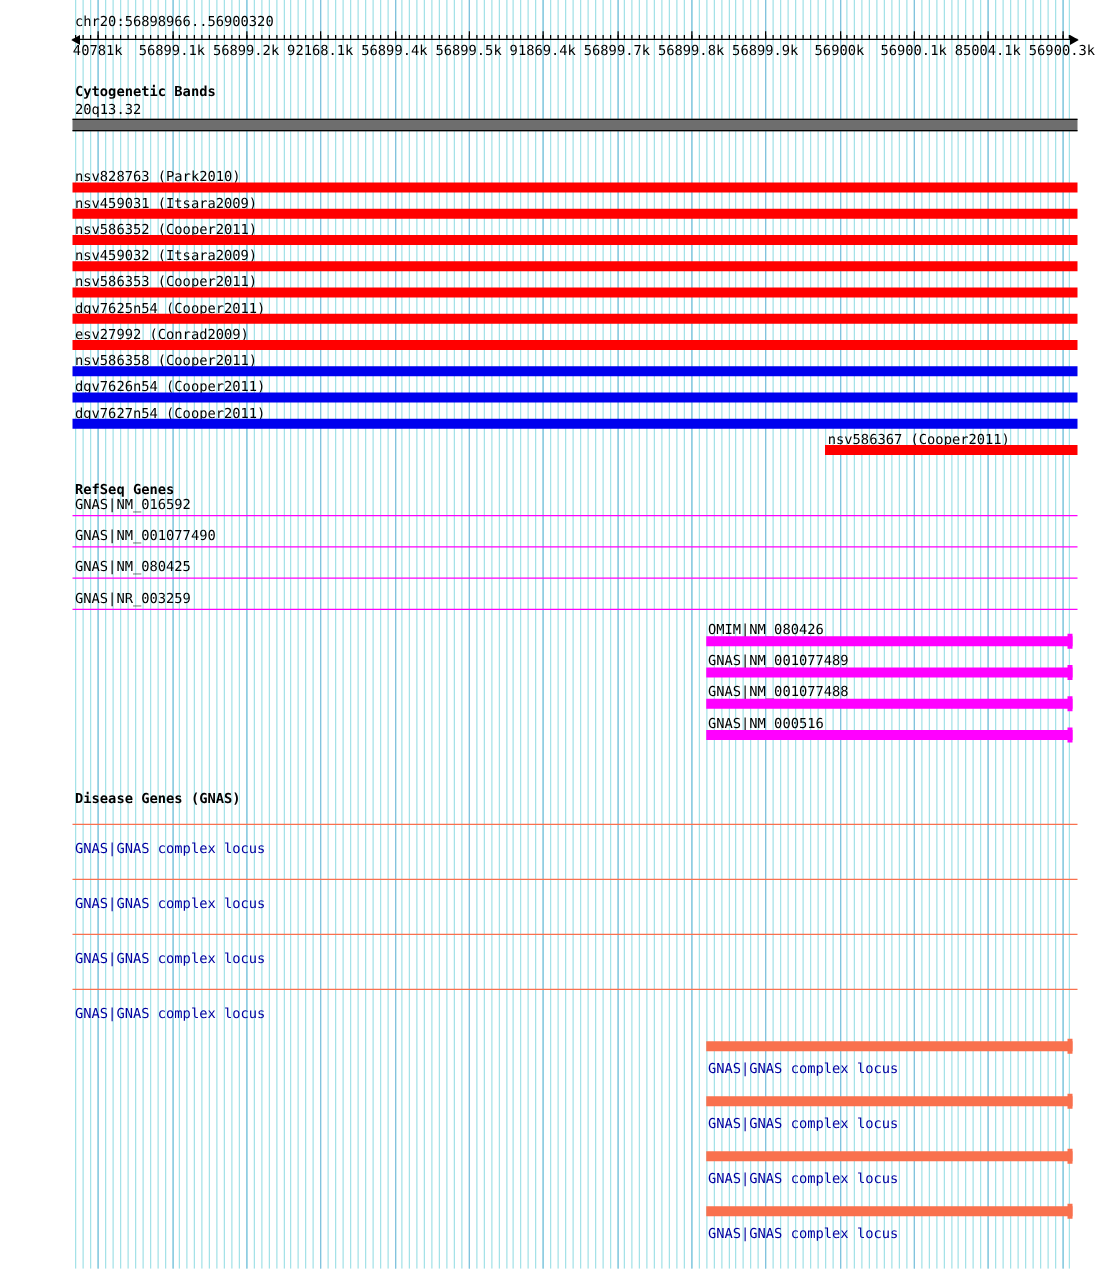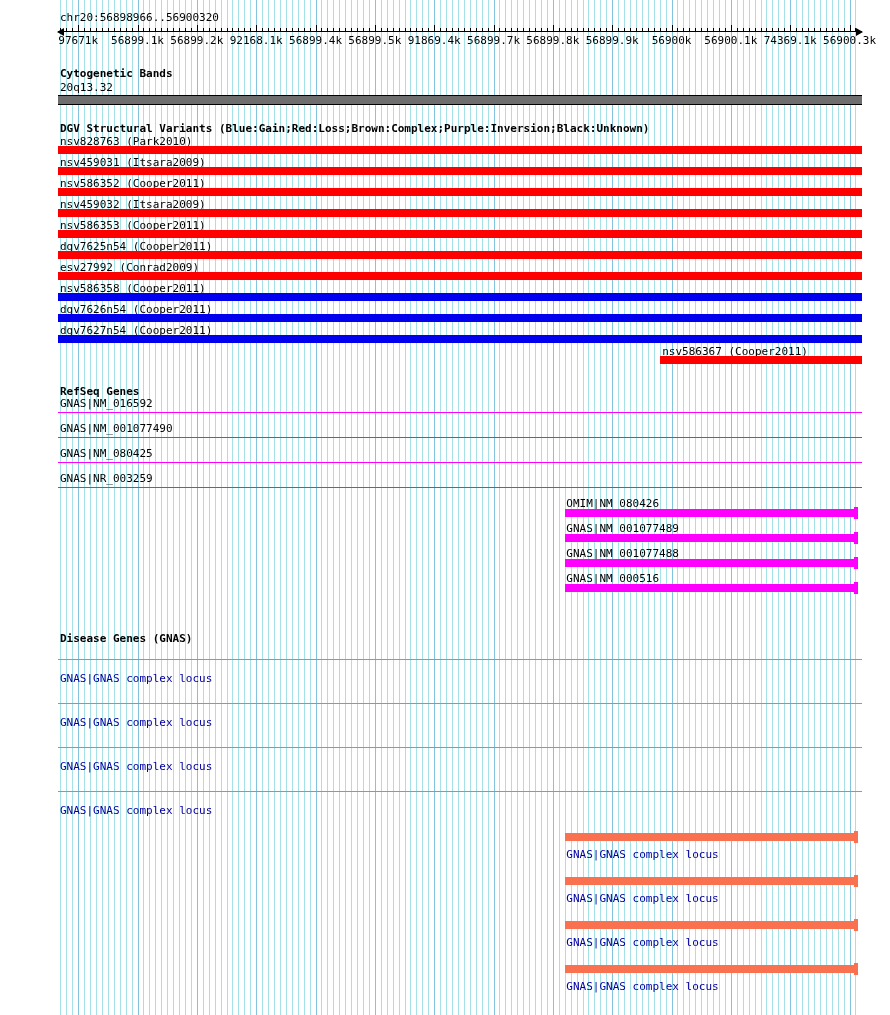--- a/index.html
+++ b/index.html
@@ -310,21 +310,21 @@
       <div class="tick" style="left: 808.004px; top: 28px; height: 3px;"></div>
       <div class="tick" style="left: 813.938px; top: 28px; height: 3px;"></div>
       <div class="tick" style="left: 819.872px; top: 28px; height: 3px;"></div>
       <div class="tick" style="left: 825.805px; top: 28px; height: 3px;"></div>
       <div class="tick" style="left: 831.739px; top: 28px; height: 3px;"></div>
       <div class="tick" style="left: 837.672px; top: 28px; height: 3px;"></div>
       <div class="tick" style="left: 843.606px; top: 28px; height: 3px;"></div>
       <div class="tick" style="left: 849.539px; top: 28px; height: 3px;"></div>
       <div class="tick" style="left: 855.473px; top: 28px; height: 3px;"></div>
       <div class="tick" style="left: 78.1742px; top: 25px; height: 6px;"></div>
-      <div class="abs" style="left: 78.1742px; top: 34px; transform: translateX(-50%);">97671k</div>
+      <div class="abs" style="left: 78.1742px; top: 34px; transform: translateX(-50%);">40781k</div>
       <div class="tick" style="left: 137.51px; top: 25px; height: 6px;"></div>
       <div class="abs" style="left: 137.51px; top: 34px; transform: translateX(-50%);">56899.1k</div>
       <div class="tick" style="left: 196.846px; top: 25px; height: 6px;"></div>
       <div class="abs" style="left: 196.846px; top: 34px; transform: translateX(-50%);">56899.2k</div>
       <div class="tick" style="left: 256.182px; top: 25px; height: 6px;"></div>
       <div class="abs" style="left: 256.182px; top: 34px; transform: translateX(-50%);">92168.1k</div>
       <div class="tick" style="left: 315.517px; top: 25px; height: 6px;"></div>
       <div class="abs" style="left: 315.517px; top: 34px; transform: translateX(-50%);">56899.4k</div>
       <div class="tick" style="left: 374.853px; top: 25px; height: 6px;"></div>
       <div class="abs" style="left: 374.853px; top: 34px; transform: translateX(-50%);">56899.5k</div>
@@ -334,30 +334,29 @@
       <div class="abs" style="left: 493.525px; top: 34px; transform: translateX(-50%);">56899.7k</div>
       <div class="tick" style="left: 552.861px; top: 25px; height: 6px;"></div>
       <div class="abs" style="left: 552.861px; top: 34px; transform: translateX(-50%);">56899.8k</div>
       <div class="tick" style="left: 612.196px; top: 25px; height: 6px;"></div>
       <div class="abs" style="left: 612.196px; top: 34px; transform: translateX(-50%);">56899.9k</div>
       <div class="tick" style="left: 671.532px; top: 25px; height: 6px;"></div>
       <div class="abs" style="left: 671.532px; top: 34px; transform: translateX(-50%);">56900k</div>
       <div class="tick" style="left: 730.868px; top: 25px; height: 6px;"></div>
       <div class="abs" style="left: 730.868px; top: 34px; transform: translateX(-50%);">56900.1k</div>
       <div class="tick" style="left: 790.204px; top: 25px; height: 6px;"></div>
-      <div class="abs" style="left: 790.204px; top: 34px; transform: translateX(-50%);">74369.1k</div>
+      <div class="abs" style="left: 790.204px; top: 34px; transform: translateX(-50%);">85004.1k</div>
       <div class="tick" style="left: 849.539px; top: 25px; height: 6px;"></div>
       <div class="abs" style="left: 849.539px; top: 34px; transform: translateX(-50%);">56900.3k</div>
     </div>
 
   <div class="abs title" style="left:60px; top:67px;">Cytogenetic Bands</div>
   <div class="abs" style="left:60px; top:81px;">20q13.32</div>
   <div class="abs" id="cytoband" style="left: 58px; top: 95px; width: 804px; height: 8px; border-top: 1px solid rgb(0, 0, 0); border-bottom: 1px solid rgb(0, 0, 0); background: rgb(110, 110, 110);"></div>
 
-  <div class="abs title" style="left:60px; top:122px;">DGV Structural Variants (Blue:Gain;Red:Loss;Brown:Complex;Purple:Inversion;Black:Unknown)</div>
   <div id="dgv-track">
       <div class="abs" style="left: 60px; top: 135px;">nsv828763 (Park2010)</div>
       <div class="bar" style="left: 58px; top: 146px; width: 804px; background: rgb(255, 0, 0);"></div>
       <div class="abs" style="left: 60px; top: 156px;">nsv459031 (Itsara2009)</div>
       <div class="bar" style="left: 58px; top: 167px; width: 804px; background: rgb(255, 0, 0);"></div>
       <div class="abs" style="left: 60px; top: 177px;">nsv586352 (Cooper2011)</div>
       <div class="bar" style="left: 58px; top: 188px; width: 804px; background: rgb(255, 0, 0);"></div>
       <div class="abs" style="left: 60px; top: 198px;">nsv459032 (Itsara2009)</div>
       <div class="bar" style="left: 58px; top: 209px; width: 804px; background: rgb(255, 0, 0);"></div>
       <div class="abs" style="left: 60px; top: 219px;">nsv586353 (Cooper2011)</div>

